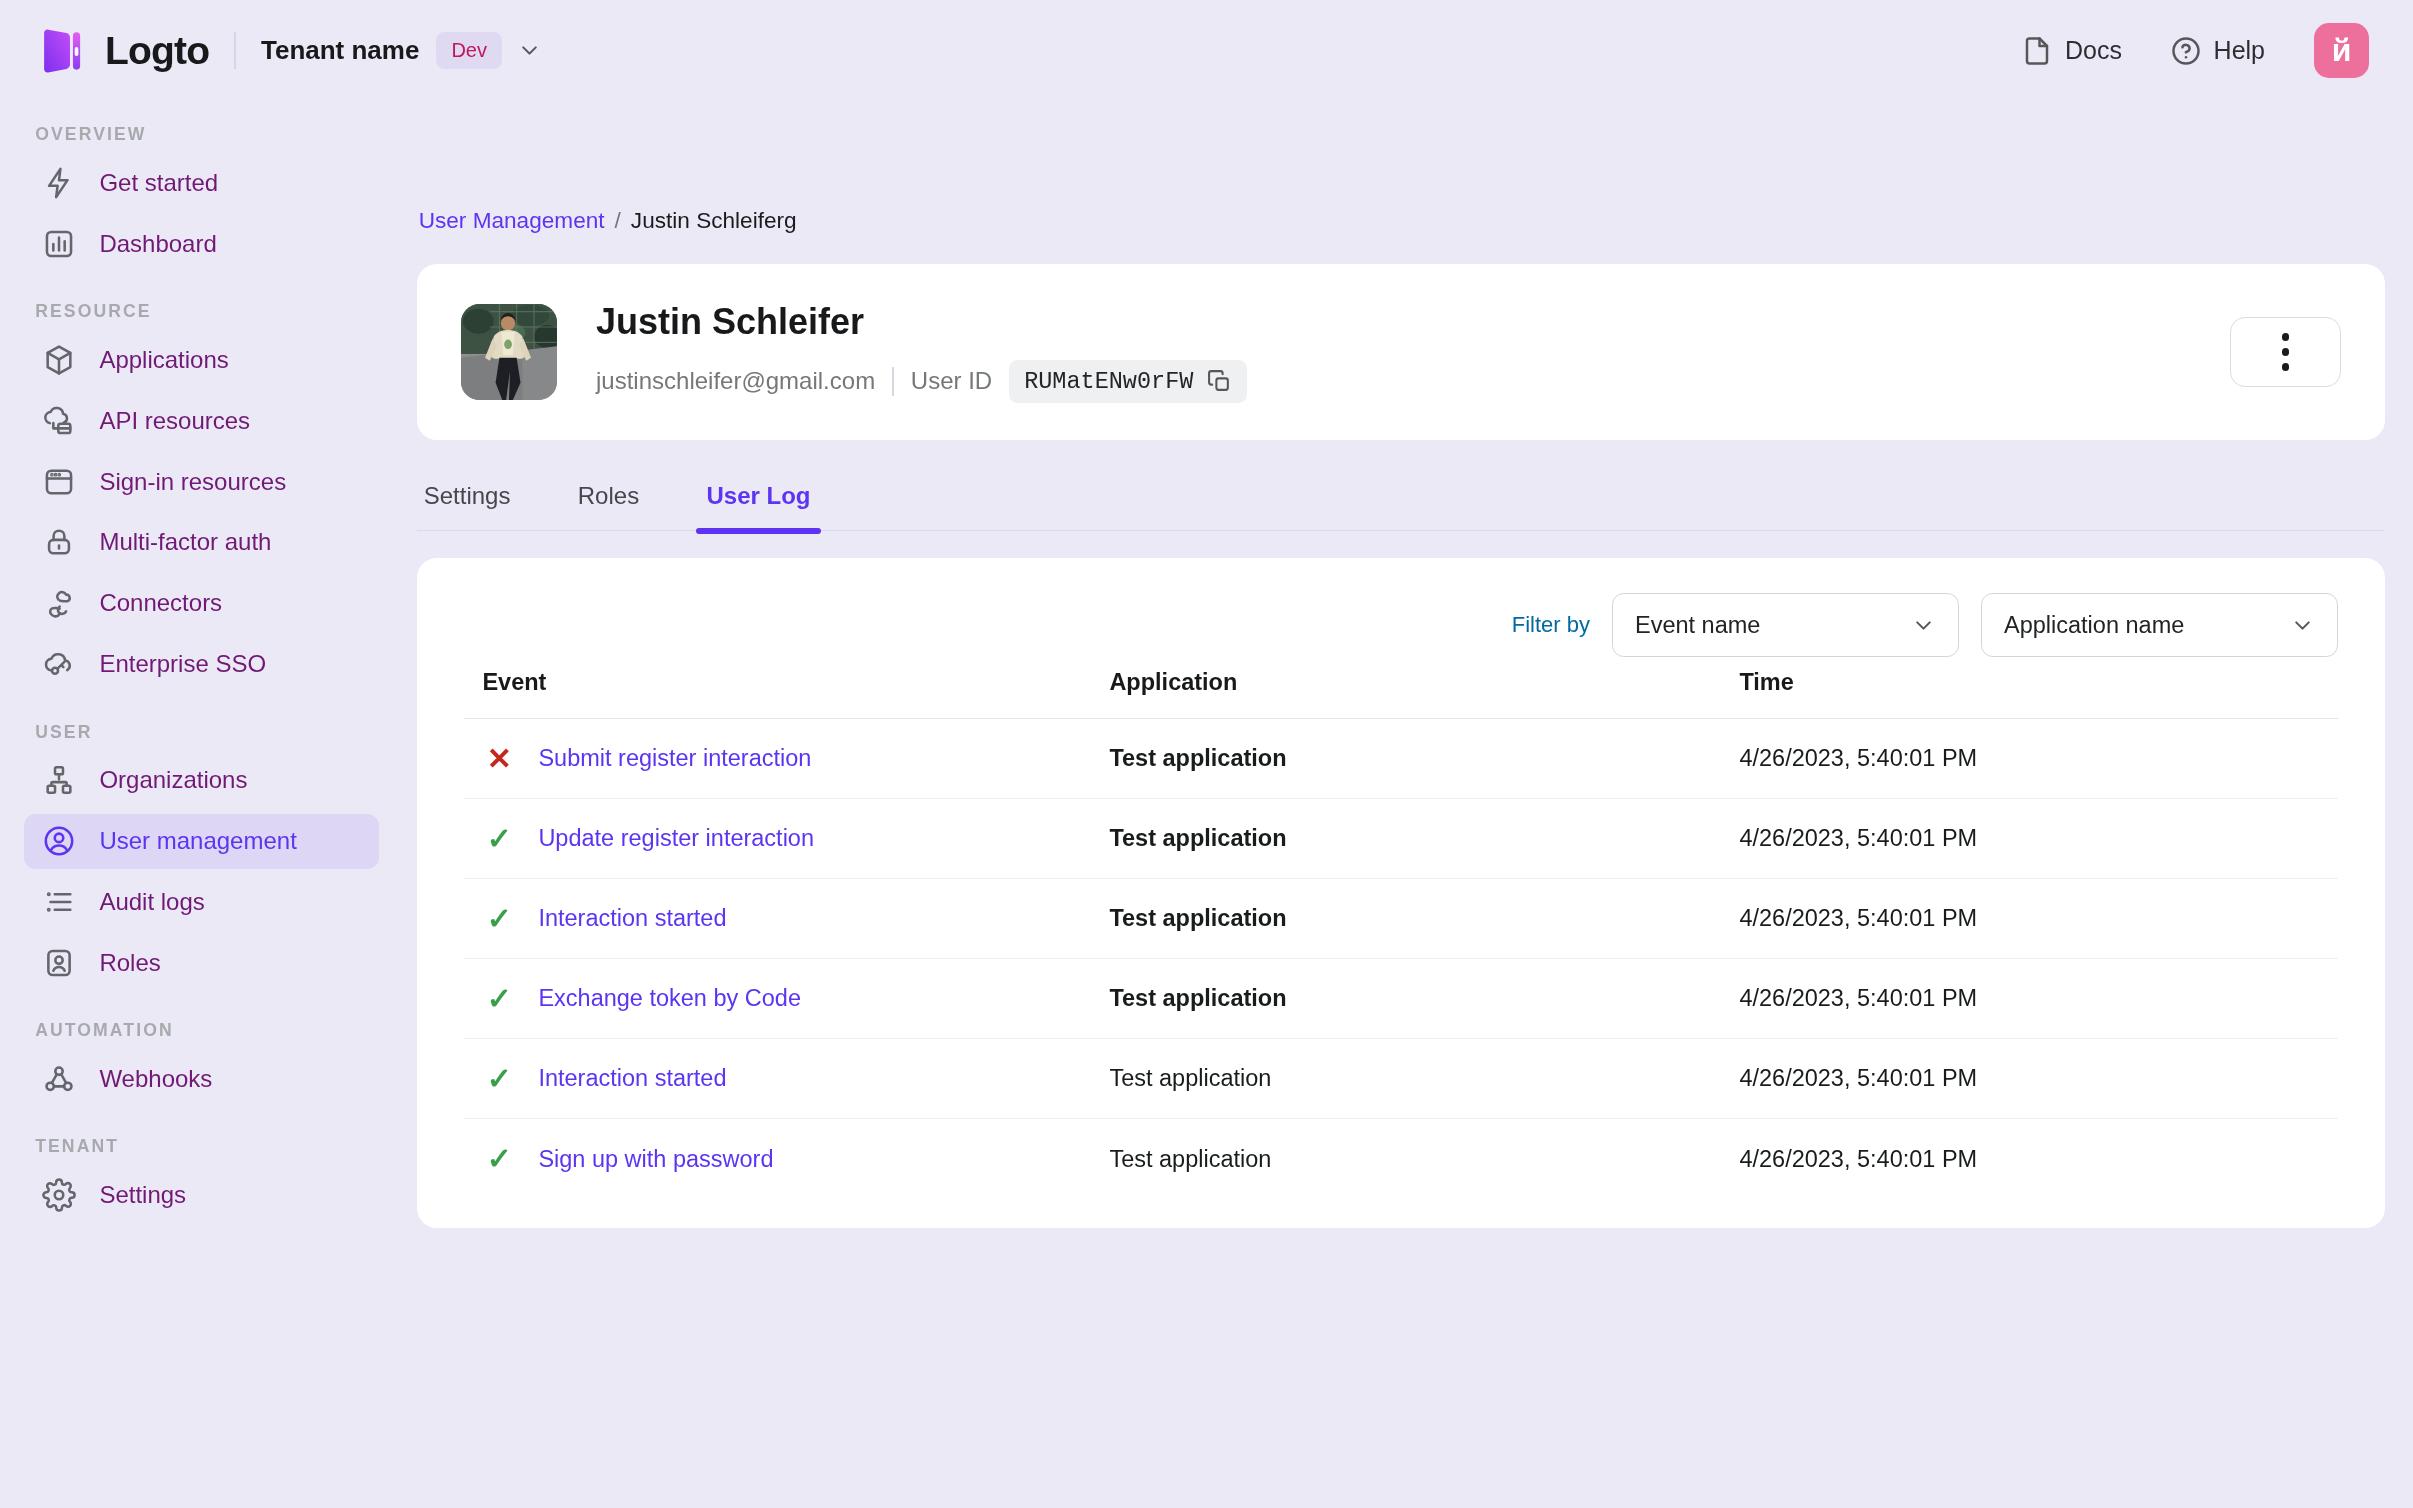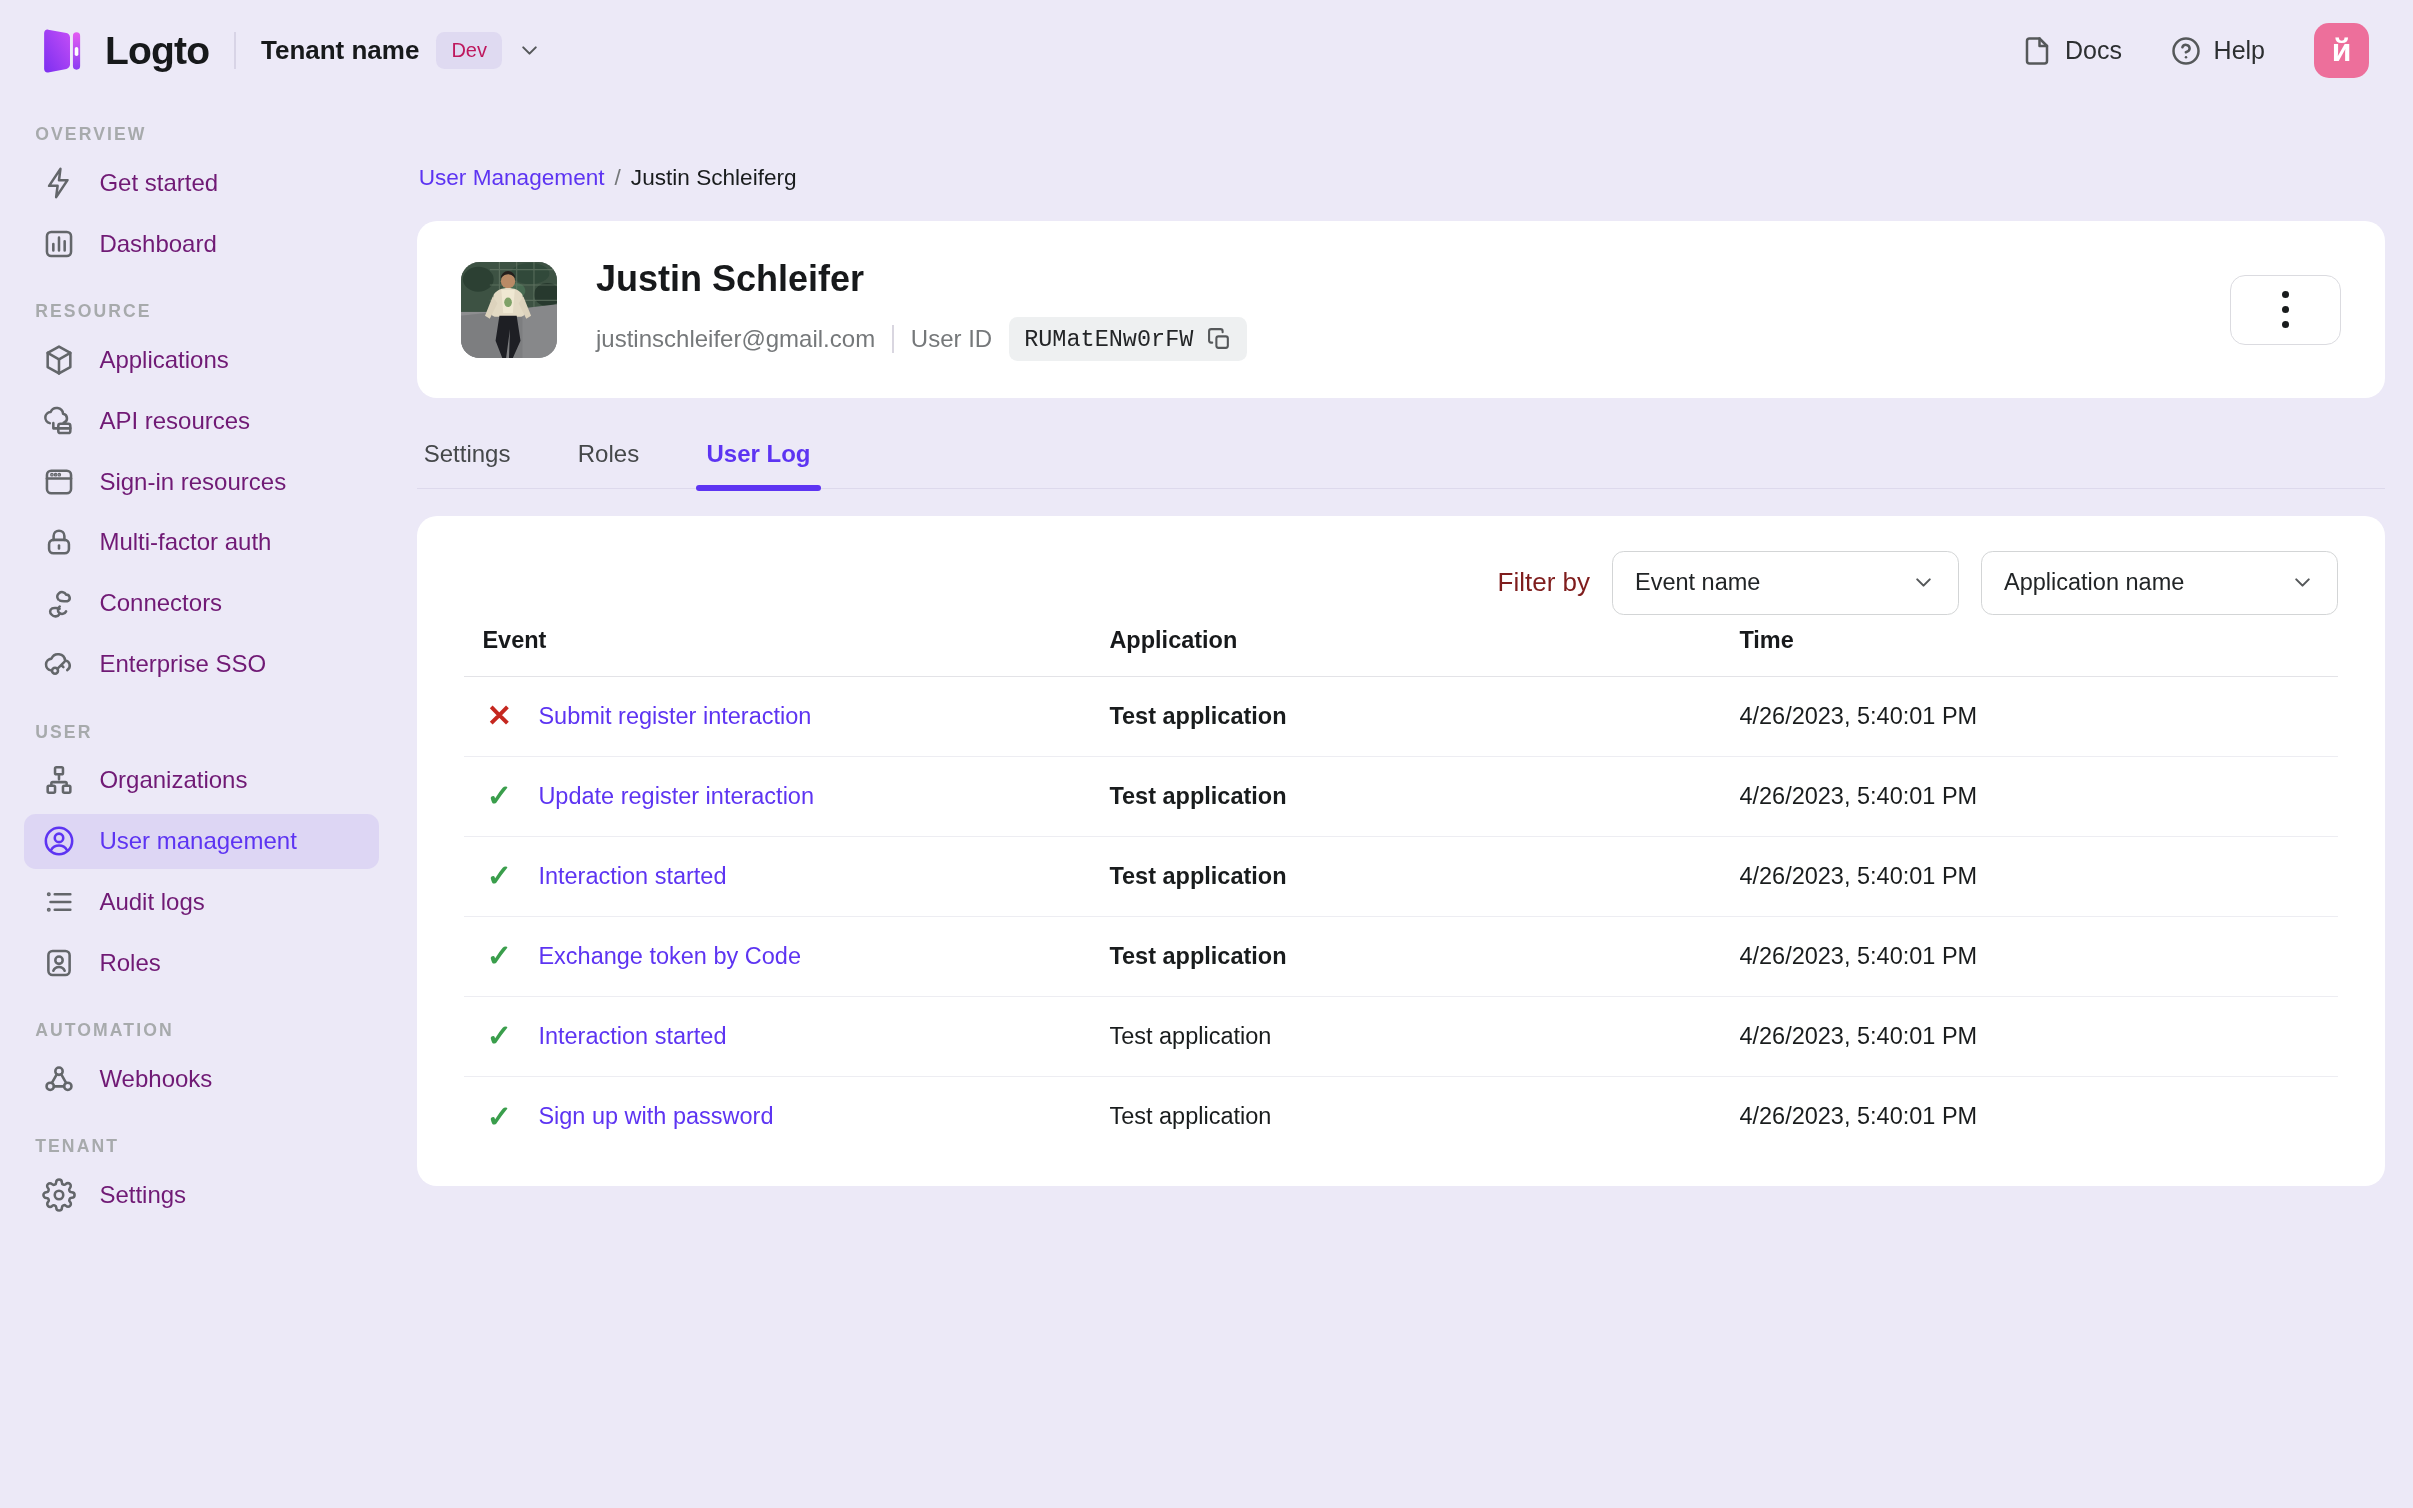--- a/index.html
+++ b/index.html
@@ -21,21 +21,21 @@
   .tenant-badge { margin-left:17px; background:#dfdaf1; color:#be185d; font-size:20px; font-weight:500;
                   padding:6.7px 15px; border-radius:8.4px; }
   .tenant-caret { margin-left:15px; width:25px; height:25px; color:#55585a; }
   .topbar-right { margin-left:auto; display:flex; align-items:center; gap:49px; }
   .topbar-link { display:flex; align-items:center; gap:12.6px; font-size:25px; font-weight:500; color:#2c2f31; cursor:pointer; }
   .topbar-link svg { width:30px; height:30px; color:#55585a; }
   .avatar-btn { width:55px; height:55px; border-radius:15px; background:#ed6f9b; color:#fff;
                 display:flex; align-items:center; justify-content:center; font-size:32px; font-weight:600; cursor:pointer; }
 
   
-  .layout { display:flex; align-items:center; }
+  .layout { display:flex; align-items:flex-end; }
   .sidebar { width:402px; flex:none; padding:5px 23.5px 0 23.5px; }
   .section-title { font-size:17.6px; font-weight:700; letter-spacing:2.1px; color:#a7aaac;
                    margin:30px 0 10px 11.7px; text-transform:uppercase; }
   .sidebar .section:first-child .section-title { margin-top:18.4px; }
   .nav-item { height:55px; border-radius:11.7px; display:flex; align-items:center; gap:23.5px;
               padding:0 18.4px; font-size:24px; color:#701a75; cursor:pointer; margin-bottom:5.9px; }
   .nav-item svg { width:34px; height:34px; flex:none; color:#63666a; }
   .nav-item.active { background:#ddd6f4; color:#5d34f2; font-weight:500; }
   .nav-item.active svg { color:#5d34f2; }
 
@@ -66,21 +66,21 @@
   .kebab-btn i { width:7.5px; height:7.5px; border-radius:50%; background:#191c1d; }
 
   .tabs { margin-top:37px; display:flex; gap:64px; border-bottom:1.7px solid #ddd9ec; padding:0 5px; }
   .tab { font-size:24px; color:#45484a; padding:5px 1.7px 20px 1.7px; position:relative; cursor:pointer; }
   .tab.active { color:#5d34f2; font-weight:700; }
   .tab.active::after { content:""; position:absolute; left:-8.4px; right:-8.4px; bottom:-3.4px; height:5.9px;
                        background:#5d34f2; border-radius:5.9px; }
 
   .panel { margin-top:27px; background:#fff; border-radius:20px; padding:35px 47px 25px 47px; min-height:670px; }
   .filter-row { display:flex; justify-content:flex-end; align-items:center; gap:22px; }
-  .filter-label { font-size:26px; color:#7f1d1d; }
+  .filter-label { font-size:22px; color:#0369a1; }
   .select { width:347px; height:64px; background:#fff; border:1.7px solid #d3d5d6; border-radius:11.7px;
             display:flex; align-items:center; justify-content:space-between; padding:0 22px;
             font-size:23.5px; color:#212426; cursor:pointer; }
   .select.wide { width:357px; }
   .select svg { width:25px; height:25px; color:#55585a; }
 
   .log-table { margin-top:12px; }
   .t-head { display:grid; grid-template-columns:627px 630px 1fr; padding:0 0 22px 18.4px;
             font-size:23.5px; font-weight:700; color:#17191b; border-bottom:1.7px solid #e3e3e7; }
   .t-row { display:grid; grid-template-columns:627px 630px 1fr; align-items:center; height:80px;

